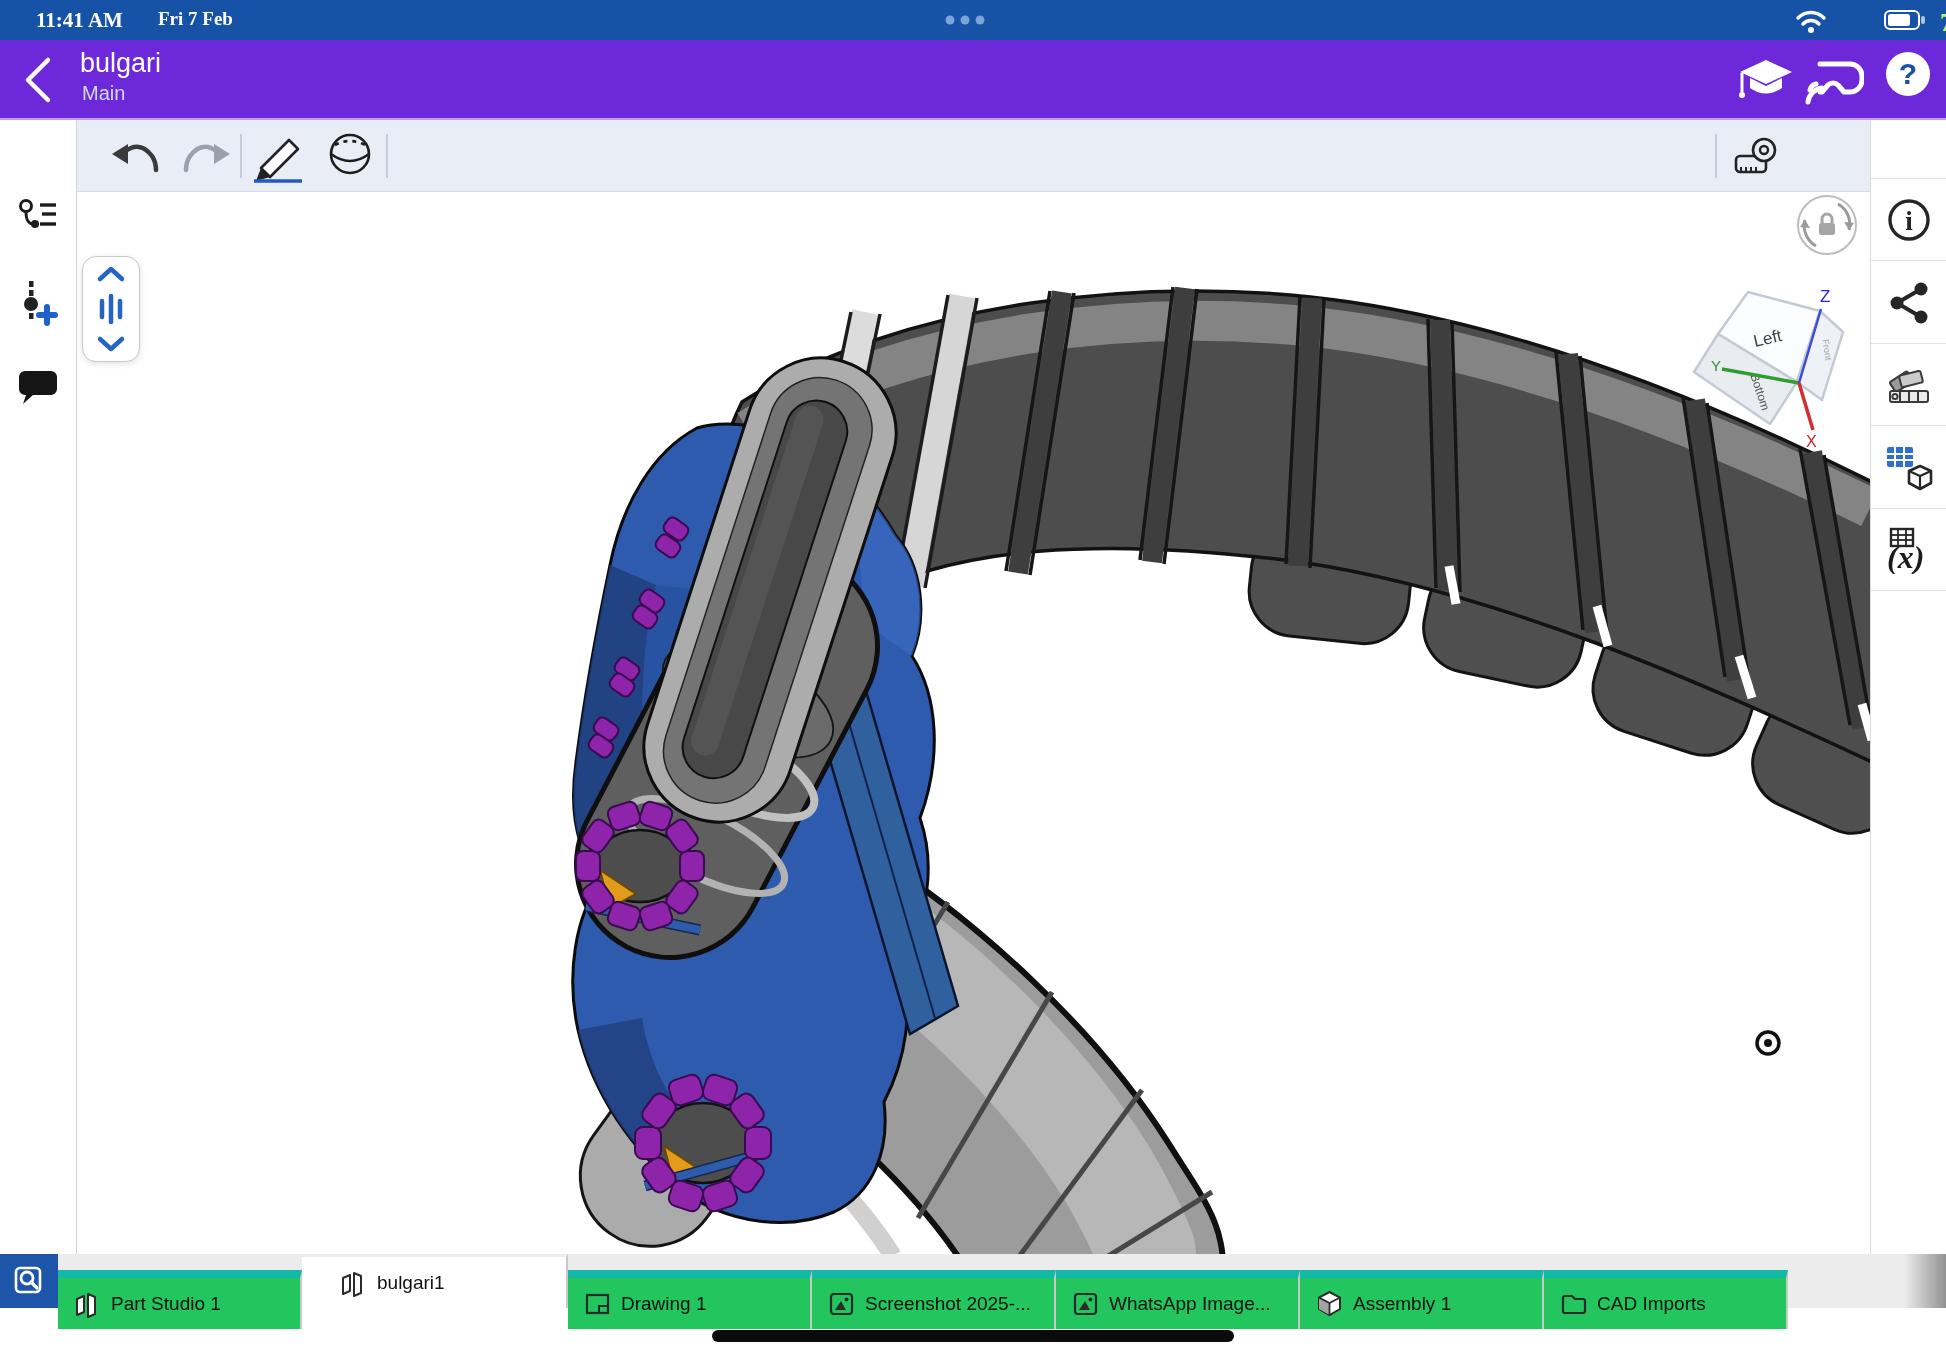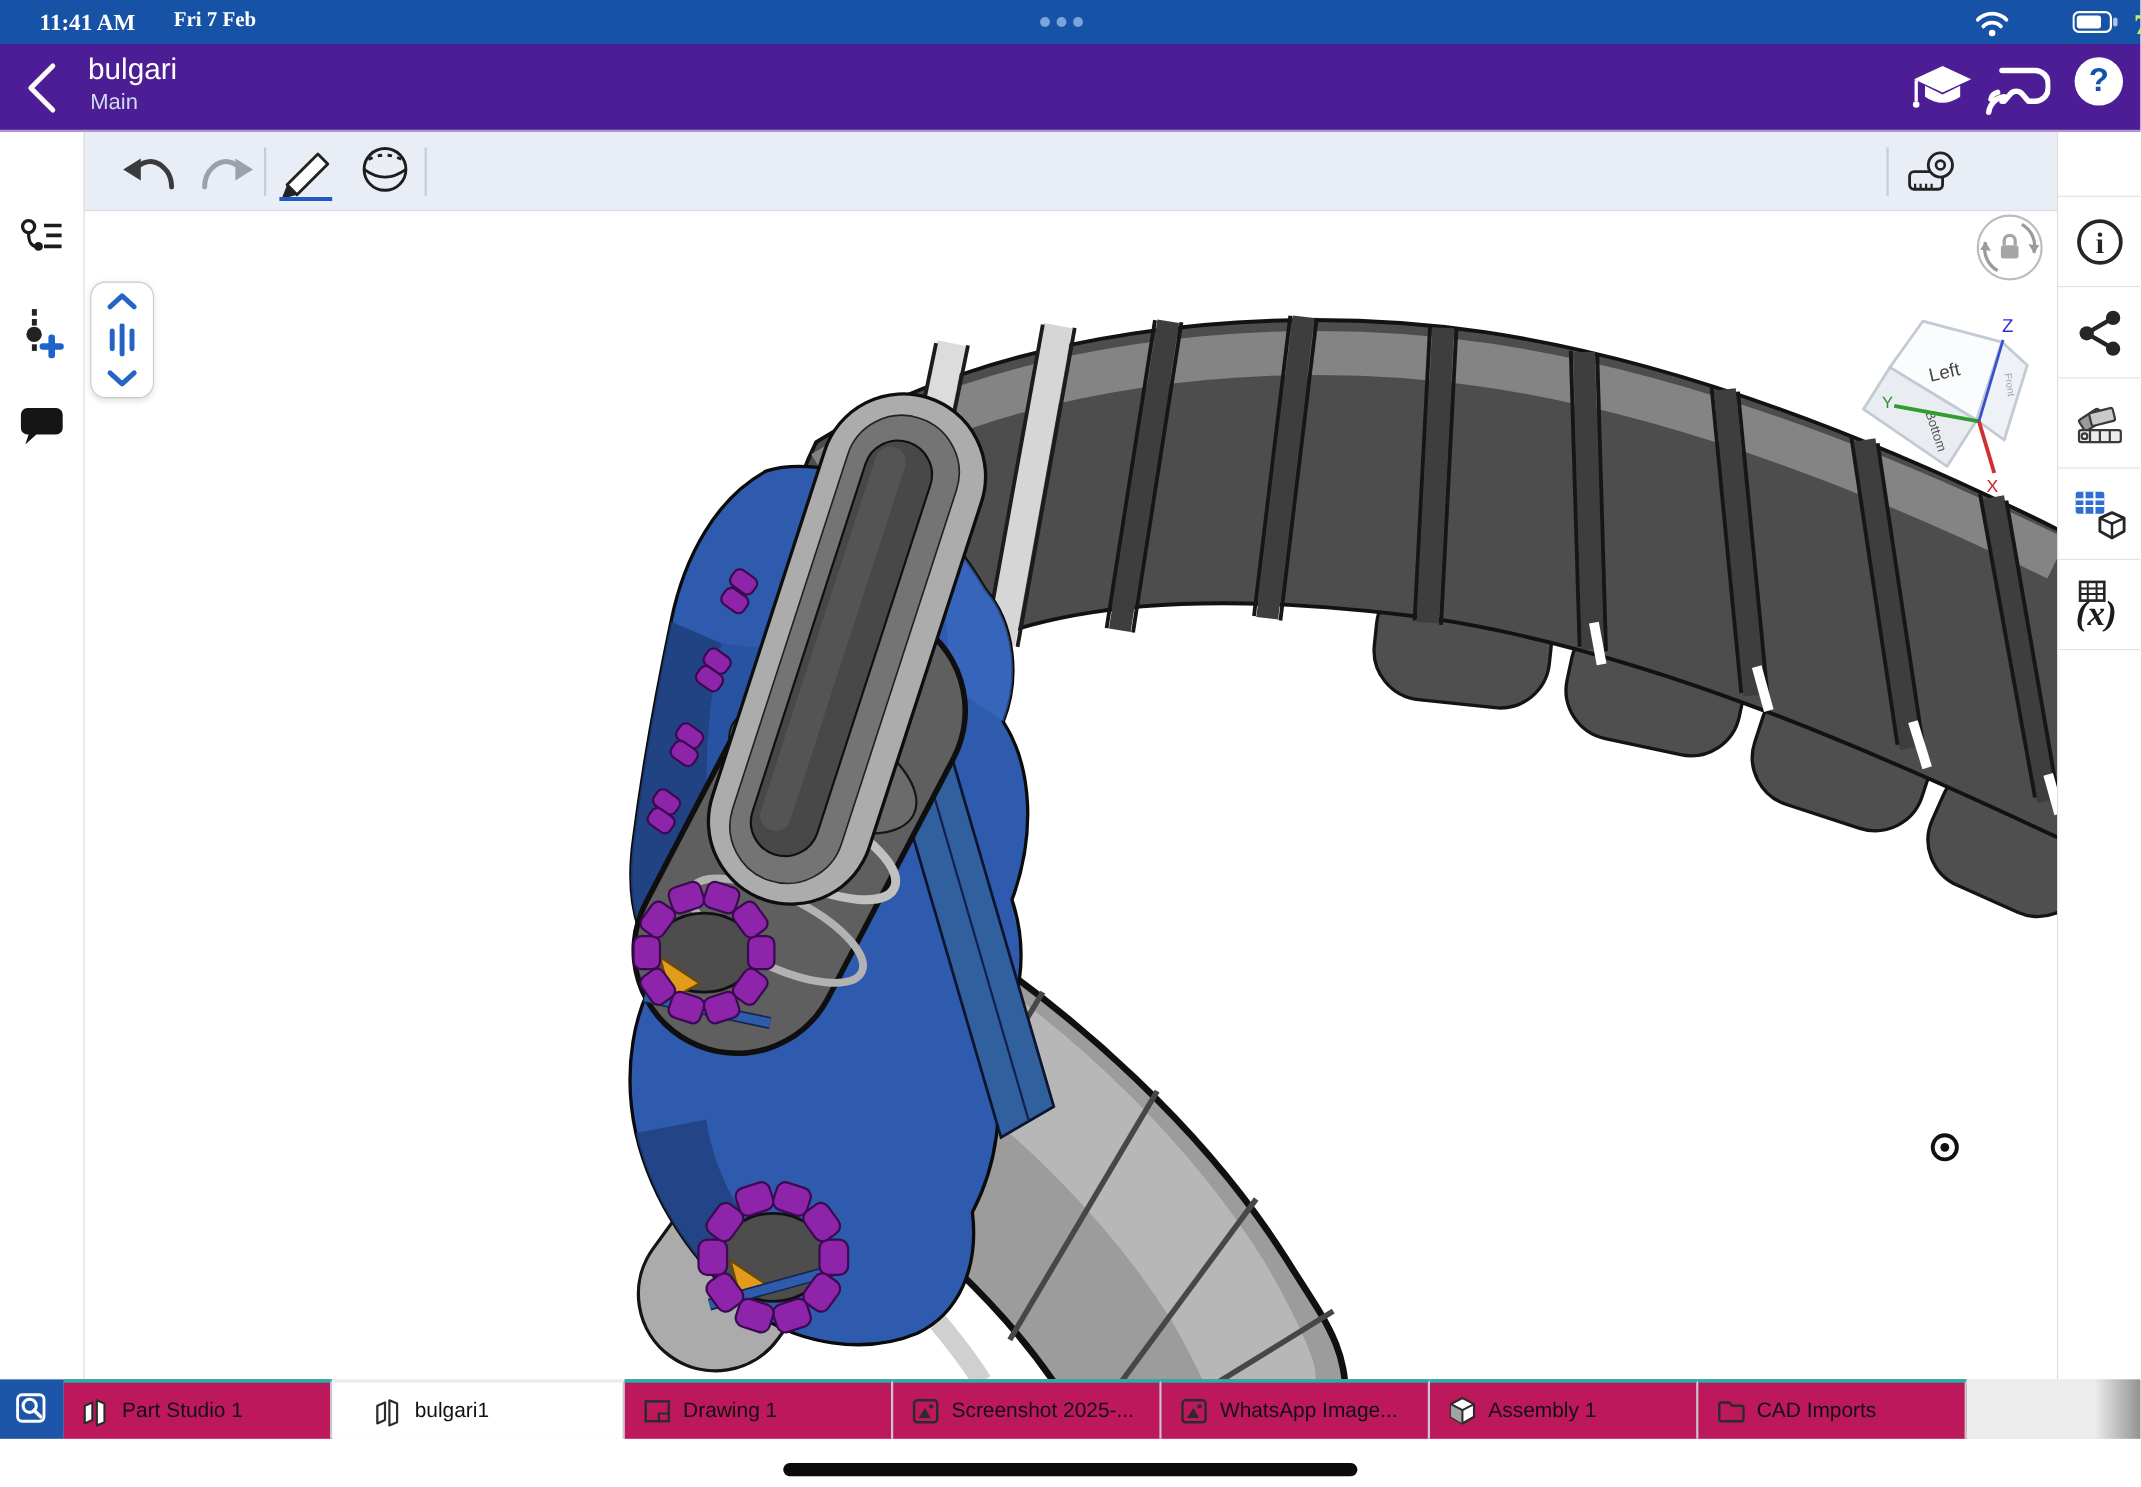--- a/index.html
+++ b/index.html
@@ -5,21 +5,21 @@
   html,body{margin:0;padding:0;}
   body{width:1946px;height:1352px;position:relative;background:#fff;
        font-family:"Liberation Sans","DejaVu Sans",sans-serif;overflow:hidden;
        -webkit-font-smoothing:antialiased;}
   .abs{position:absolute;}
 
   
   #status-bar{left:0;top:0;width:1946px;height:40px;background:#1652A5;color:#fff;font-family:Liberation Serif, serif;}
   #status-bar .time{position:absolute;left:36px;top:8px;font-size:21px;font-weight:700;}
   #status-bar .date{position:absolute;left:158px;top:8px;font-size:19px;font-weight:600;}
-  #app-header{left:0;top:40px;width:1946px;height:80px;background:#4c1d95;color:#fff;
+  #app-header{left:0;top:40px;width:1946px;height:80px;background:#6d28d9;color:#fff;
               border-bottom:2px solid rgba(255,255,255,.55);box-sizing:border-box;}
   #doc-title{position:absolute;left:80px;top:8px;font-size:27px;font-weight:500;color:#fff;}
   #doc-subtitle{position:absolute;left:82px;top:42px;font-size:20px;color:#cfdcf0;}
 
   
   #toolbar{left:77px;top:120px;width:1793px;height:72px;background:#E8EDF6;
            border-bottom:1px solid #d5dae3;box-sizing:border-box;}
   .tb-divider{position:absolute;top:14px;width:2px;height:44px;background:#c7cdd8;}
 
   
@@ -39,21 +39,21 @@
               border:1px solid #c9c9c9;border-radius:14px;box-shadow:0 2px 6px rgba(0,0,0,.12);
               display:flex;flex-direction:column;align-items:center;justify-content:space-between;
               padding:8px 0;box-sizing:border-box;}
 
   
   #bottom-bar{left:0;top:1254px;width:1946px;height:54px;display:flex;background:#ececec;}
   #find-button{width:58px;height:54px;background:#1D56A8;display:flex;align-items:center;
                justify-content:center;flex:none;}
   .tab{width:226px;flex:none;display:flex;align-items:center;gap:10px;padding-left:16px;
        box-sizing:content-box;border-right:2px solid #c9c9c9;overflow:hidden;}
-  .tab-inactive{background:#be185d;border-top:3px solid #14b8a6;height:51px;}
+  .tab-inactive{background:#22c55e;border-top:8px solid #14b8a6;height:51px;margin-top:16px;}
   .tab-active{background:#ffffff;border-top:3px solid #ececec;height:51px;padding-left:38px;}
   .tab-label{font-size:19px;color:#111;white-space:nowrap;}
   #tab-filler{flex:1;background:#ececec;position:relative;}
   #tab-filler .shadow{position:absolute;right:0;top:0;width:42px;height:54px;
       background:linear-gradient(to right,rgba(0,0,0,0),rgba(0,0,0,.38));}
   #home-indicator{left:712px;top:1330px;width:522px;height:12px;border-radius:7px;background:#0b0b0b;}
 </style>
 </head>
 <body>
 

